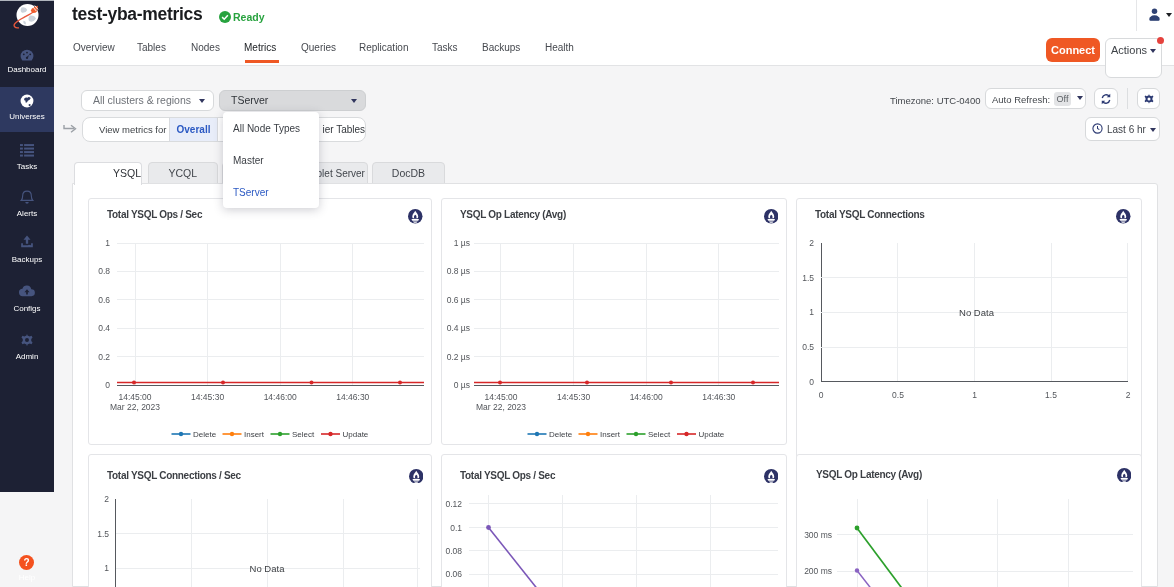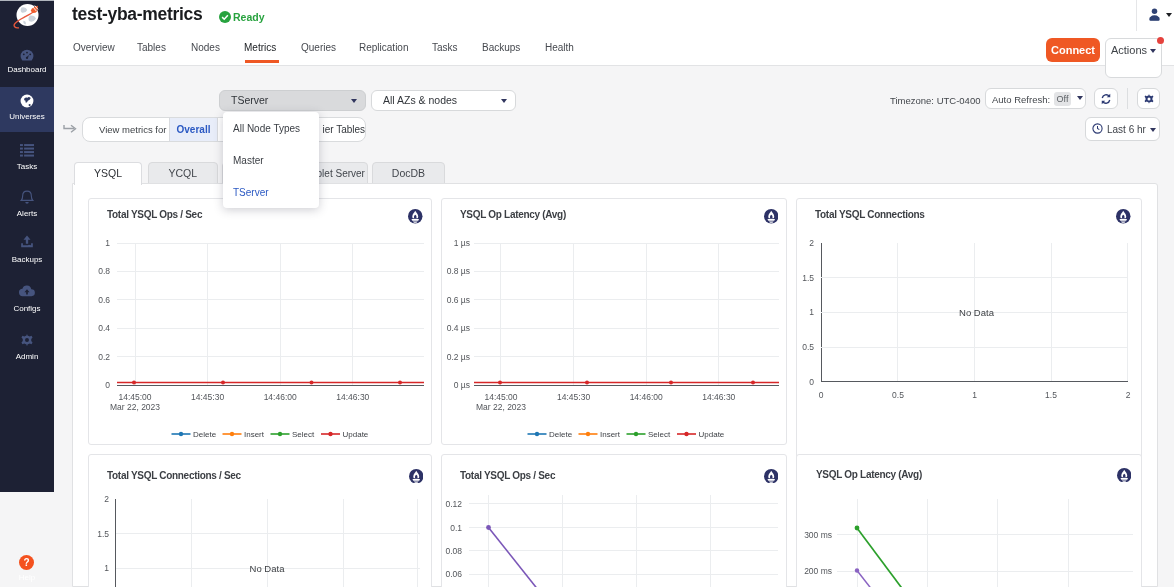--- a/index.html
+++ b/index.html
@@ -114,22 +114,22 @@
 <div class="abs" style="left:1156.5px;top:36.5px;width:7px;height:7px;border-radius:50%;background:#e5423d"></div>
 
 <div class="abs" style="left:1135.5px;top:0;width:1px;height:31px;background:#e5e6e8"></div>
 <svg class="abs" style="left:1149px;top:7.5px" width="11" height="13" viewBox="0 0 20 23">
   <circle cx="10" cy="5.5" r="5" fill="#2e4173"></circle>
   <path d="M1 22 q0 -9 9 -9 q9 0 9 9z" fill="#2e4173"></path>
   <rect x="1" y="16" width="18" height="7" rx="2" fill="#2e4173"></rect>
 </svg>
 <div class="abs caret" style="left:1165.5px;top:12.5px;border-top-color:#1d1f23"></div>
 
+<div class="ddl" style="left:81px;width:133px">All clusters &amp; regions<span class="caret" style="position:absolute;right:8px;top:8px"></span></div>
 <div class="ddl" style="left:219px;width:147px;background:#d9dadc;border-color:#cdcfd1;color:#303439">TServer<span class="caret" style="position:absolute;right:8px;top:8px"></span></div>
-<div class="ddl" style="left:371px;width:145px;color:#303439">All AZs &amp; nodes<span class="caret" style="position:absolute;right:8px;top:8px"></span></div>
 <div class="abs" style="left:890px;top:95px;font-size:9.5px;color:#43474c">Timezone: UTC-0400</div>
 <div class="abs" style="left:985px;top:88px;width:101px;height:21px;background:#fff;border:1px solid #d7d9db;border-radius:6px"></div>
 <div class="abs" style="left:992px;top:94px;font-size:9.5px;color:#43474c">Auto Refresh:</div>
 <div class="abs" style="left:1054px;top:91.5px;width:17px;height:14px;background:#e3e4e6;border-radius:3px;font-size:9px;color:#5d6166;text-align:center;line-height:14px">Off</div>
 <div class="abs caret" style="left:1077px;top:96px"></div>
 <div class="abs" style="left:1094px;top:88px;width:24px;height:21px;background:#fff;border:1px solid #d7d9db;border-radius:6px"></div>
 <svg class="abs" style="left:1100px;top:92.5px" width="12" height="12" viewBox="0 0 24 24">
   <path d="M4.5 10 a8 8 0 0 1 14 -3.5" stroke="#2c3a73" stroke-width="2.7" fill="none"></path>
   <path d="M19.5 14 a8 8 0 0 1 -14 3.5" stroke="#2c3a73" stroke-width="2.7" fill="none"></path>
   <path d="M20.5 1.5 v7 h-7z" fill="#2c3a73"></path>
@@ -156,21 +156,21 @@
   <path d="M12 6.5 v5.5 l4 2.5" stroke="#2c3a73" stroke-width="2.2" fill="none"></path>
 </svg>
 <div class="abs" style="left:1107px;top:124px;font-size:10px;color:#3f434a">Last 6 hr</div>
 <div class="abs caret" style="left:1150px;top:127.5px"></div>
 
 <div class="abs" style="left:147.5px;top:162px;width:70.5px;height:22px;background:#e9eaec;border:1px solid #d9dadc;border-radius:4px 4px 0 0;font-size:10.5px;color:#42464c;text-align:center;line-height:21px">YCQL</div>
 <div class="abs" style="left:222px;top:162px;width:58px;height:22px;background:#e9eaec;border:1px solid #d9dadc;border-radius:4px 4px 0 0;font-size:10.5px;color:#42464c;text-align:center;line-height:21px">YEDIS</div>
 <div class="abs" style="left:281px;top:162px;width:87px;height:22px;background:#e9eaec;border:1px solid #d9dadc;border-radius:4px 4px 0 0;font-size:10px;color:#42464c;line-height:21px;padding-left:24px">Tablet Server</div>
 <div class="abs" style="left:372px;top:162px;width:73px;height:22px;background:#e9eaec;border:1px solid #d9dadc;border-radius:4px 4px 0 0;font-size:10.5px;color:#42464c;text-align:center;line-height:21px">DocDB</div>
 <div class="abs" style="left:72px;top:183px;width:1086px;height:404px;background:#fff;border:1px solid #e0e1e3;border-radius:0 3px 0 0"></div>
-<div class="abs" style="left:74px;top:162px;width:68px;height:23px;background:#fff;border:1px solid #dcdde0;border-bottom:none;border-radius:4px 4px 0 0;font-size:10.5px;color:#2f3237;text-align:center;line-height:21px">YSQL</div>
+<div class="abs" style="left:74px;top:162px;width:68px;height:23px;background:#fff;border:1px solid #dcdde0;border-bottom:none;border-radius:4px 4px 0 0;font-size:10.5px;color:#2f3237;text-align:right;line-height:21px">YSQL</div>
 
 <div style="position:absolute;left:88px;top:198px;width:344px;height:247px;background:#fff;border:1px solid #e4e5e8;border-radius:3px;box-sizing:border-box">
 <div style="position:absolute;left:18px;top:10px;font-size:10px;font-weight:700;letter-spacing:-0.3px;color:#3c3f44">Total YSQL Ops / Sec</div>
 <svg style="position:absolute;left:319.25px;top:10.25px" width="14.5" height="14.5" viewBox="0 0 24 24">
 <circle cx="12" cy="12" r="12" fill="#2d3266"></circle>
 <path d="M12 2.9 C13.1 6 16.9 8.1 16.9 12.3 c0 1.2-.3 2.3-.8 3.1 h-8.2 c-.5-.8-.8-1.9-.8-3.1 C7.1 8.1 10.9 6 12 2.9z" fill="#fff"></path>
 <path d="M12 9.6 c1.5 1.2 2.1 2.4 2.1 3.8 0 .7-.15 1.4-.45 2 h-3.3 c-.3-.6-.45-1.3-.45-2 0-1.4 .6-2.6 2.1-3.8z" fill="#2d3266"></path>
 <path d="M5.9 16.6 h12.2 c-.15 1.1-.6 2-1.3 2.8 H7.2 c-.7-.8-1.15-1.7-1.3-2.8z" fill="#fff"></path>
 <path d="M8.2 20.5 h7.6 c-.4 1.2-1.9 2.1-3.8 2.1 s-3.4-.9-3.8-2.1z" fill="#fff"></path>
 </svg>

